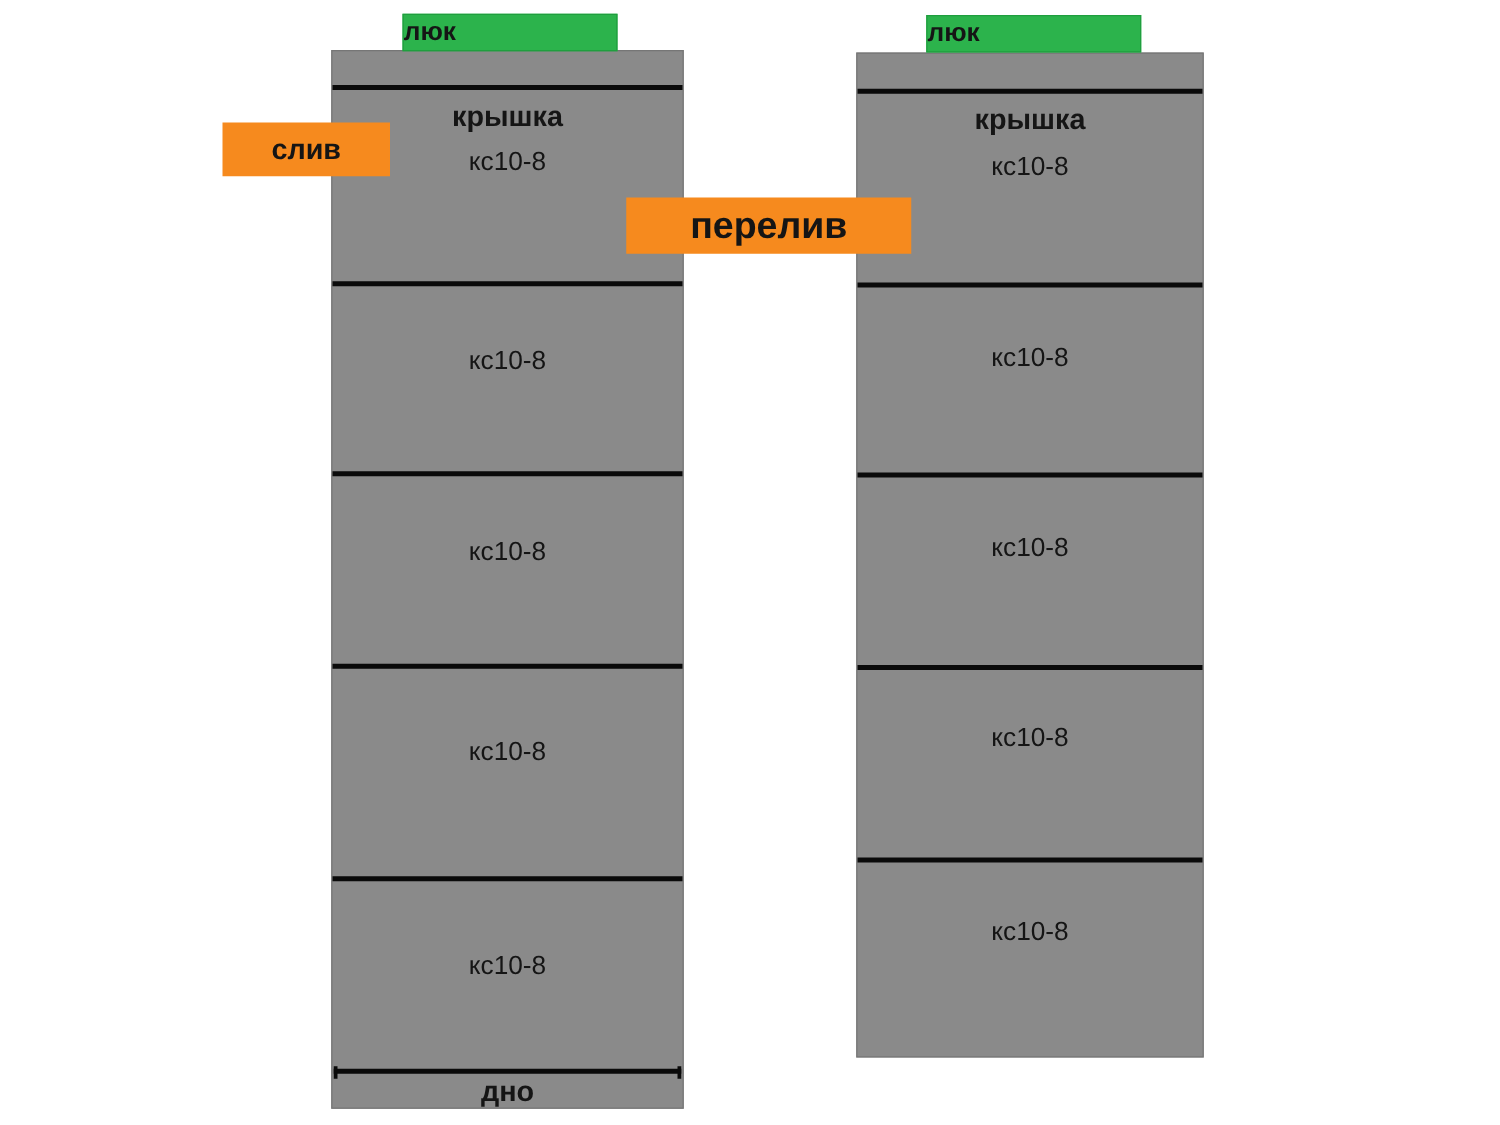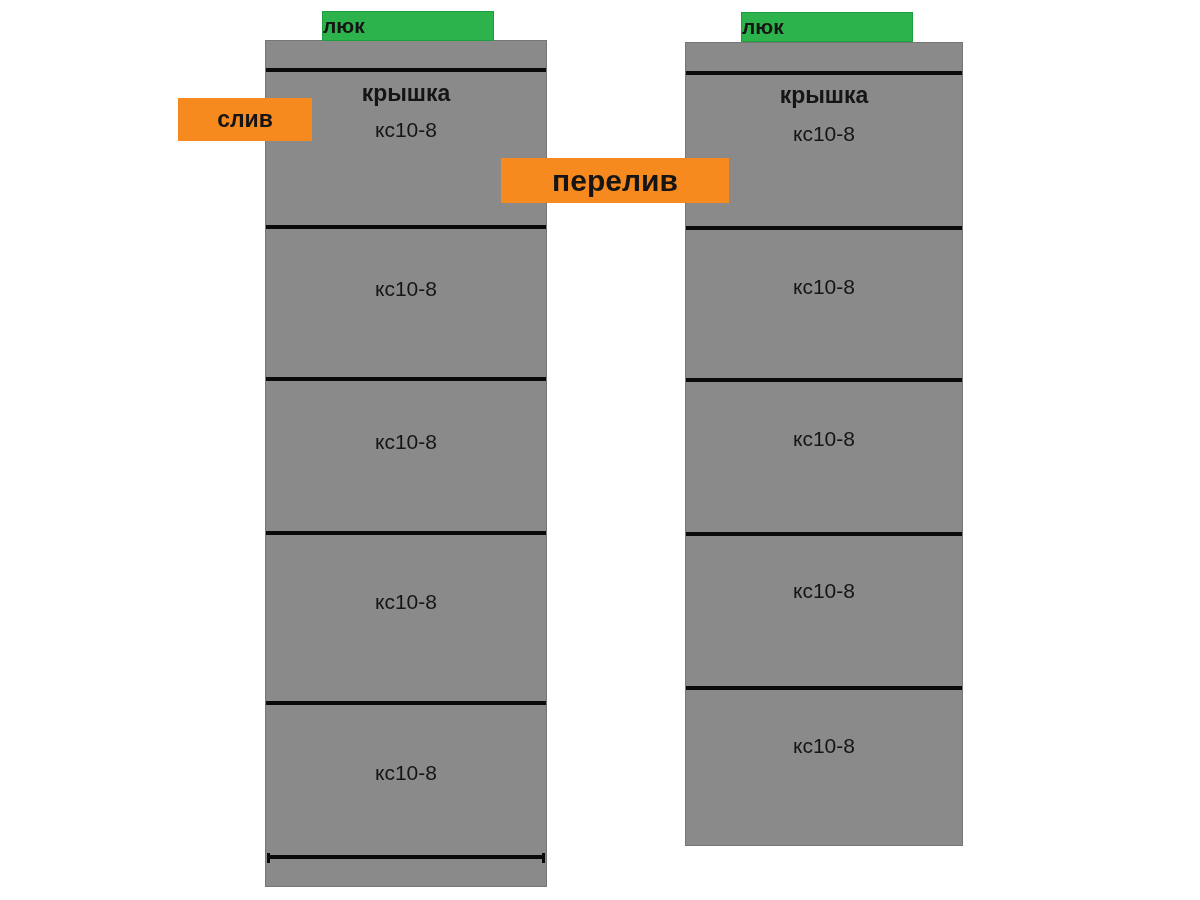--- a/index.html
+++ b/index.html
@@ -106,20 +106,21 @@
 
     <div class="ring-label" style="top:546px">кс10-8</div>
     <div class="joint-line" style="top:660px"></div>
 
     <div class="ring-label" style="top:717px">кс10-8</div>
 
     <div class="bottom-line" style="top:814px">
       <div class="end-tick left"></div>
       <div class="end-tick right"></div>
     </div>
+    <div class="bottom-label" style="top:819px">дно</div>
   </div>
 
   <div class="well-column col-right">
     <div class="cover-label">крышка</div>
     <div class="joint-line" style="top:28px"></div>
 
     <div class="ring-label" style="top:76px">кс10-8</div>
     <div class="joint-line" style="top:183px"></div>
 
     <div class="ring-label" style="top:229px">кс10-8</div>

